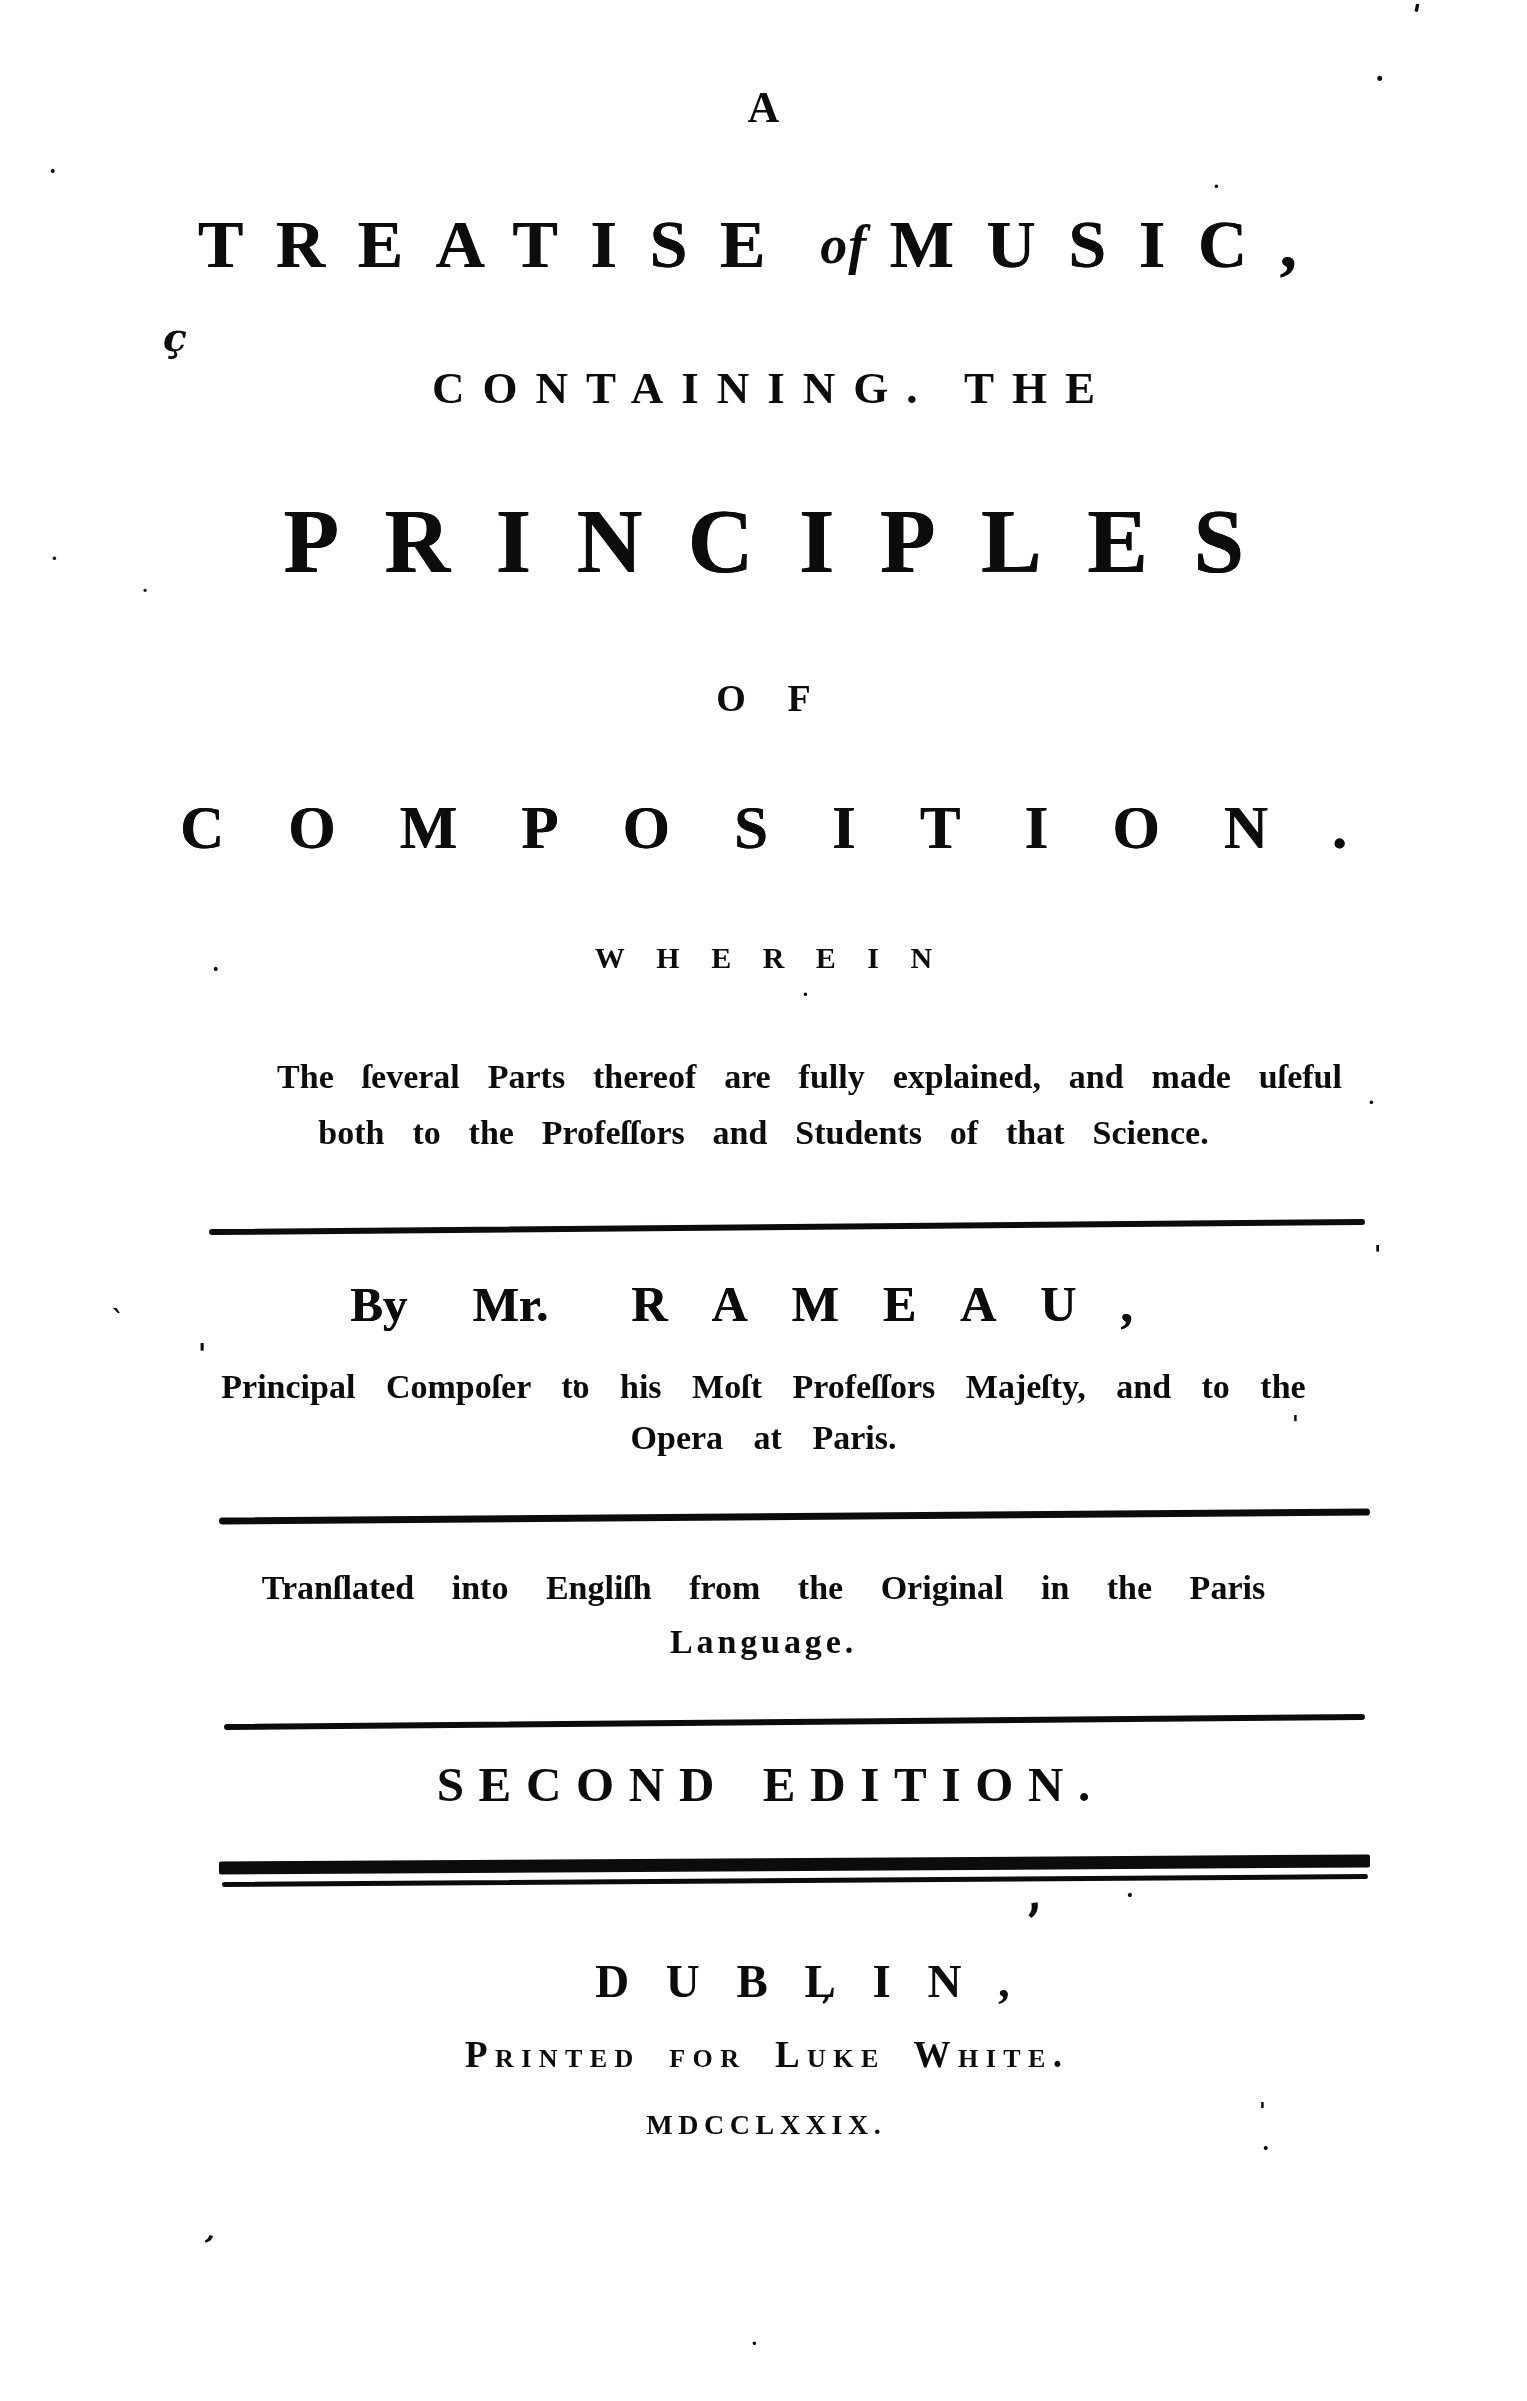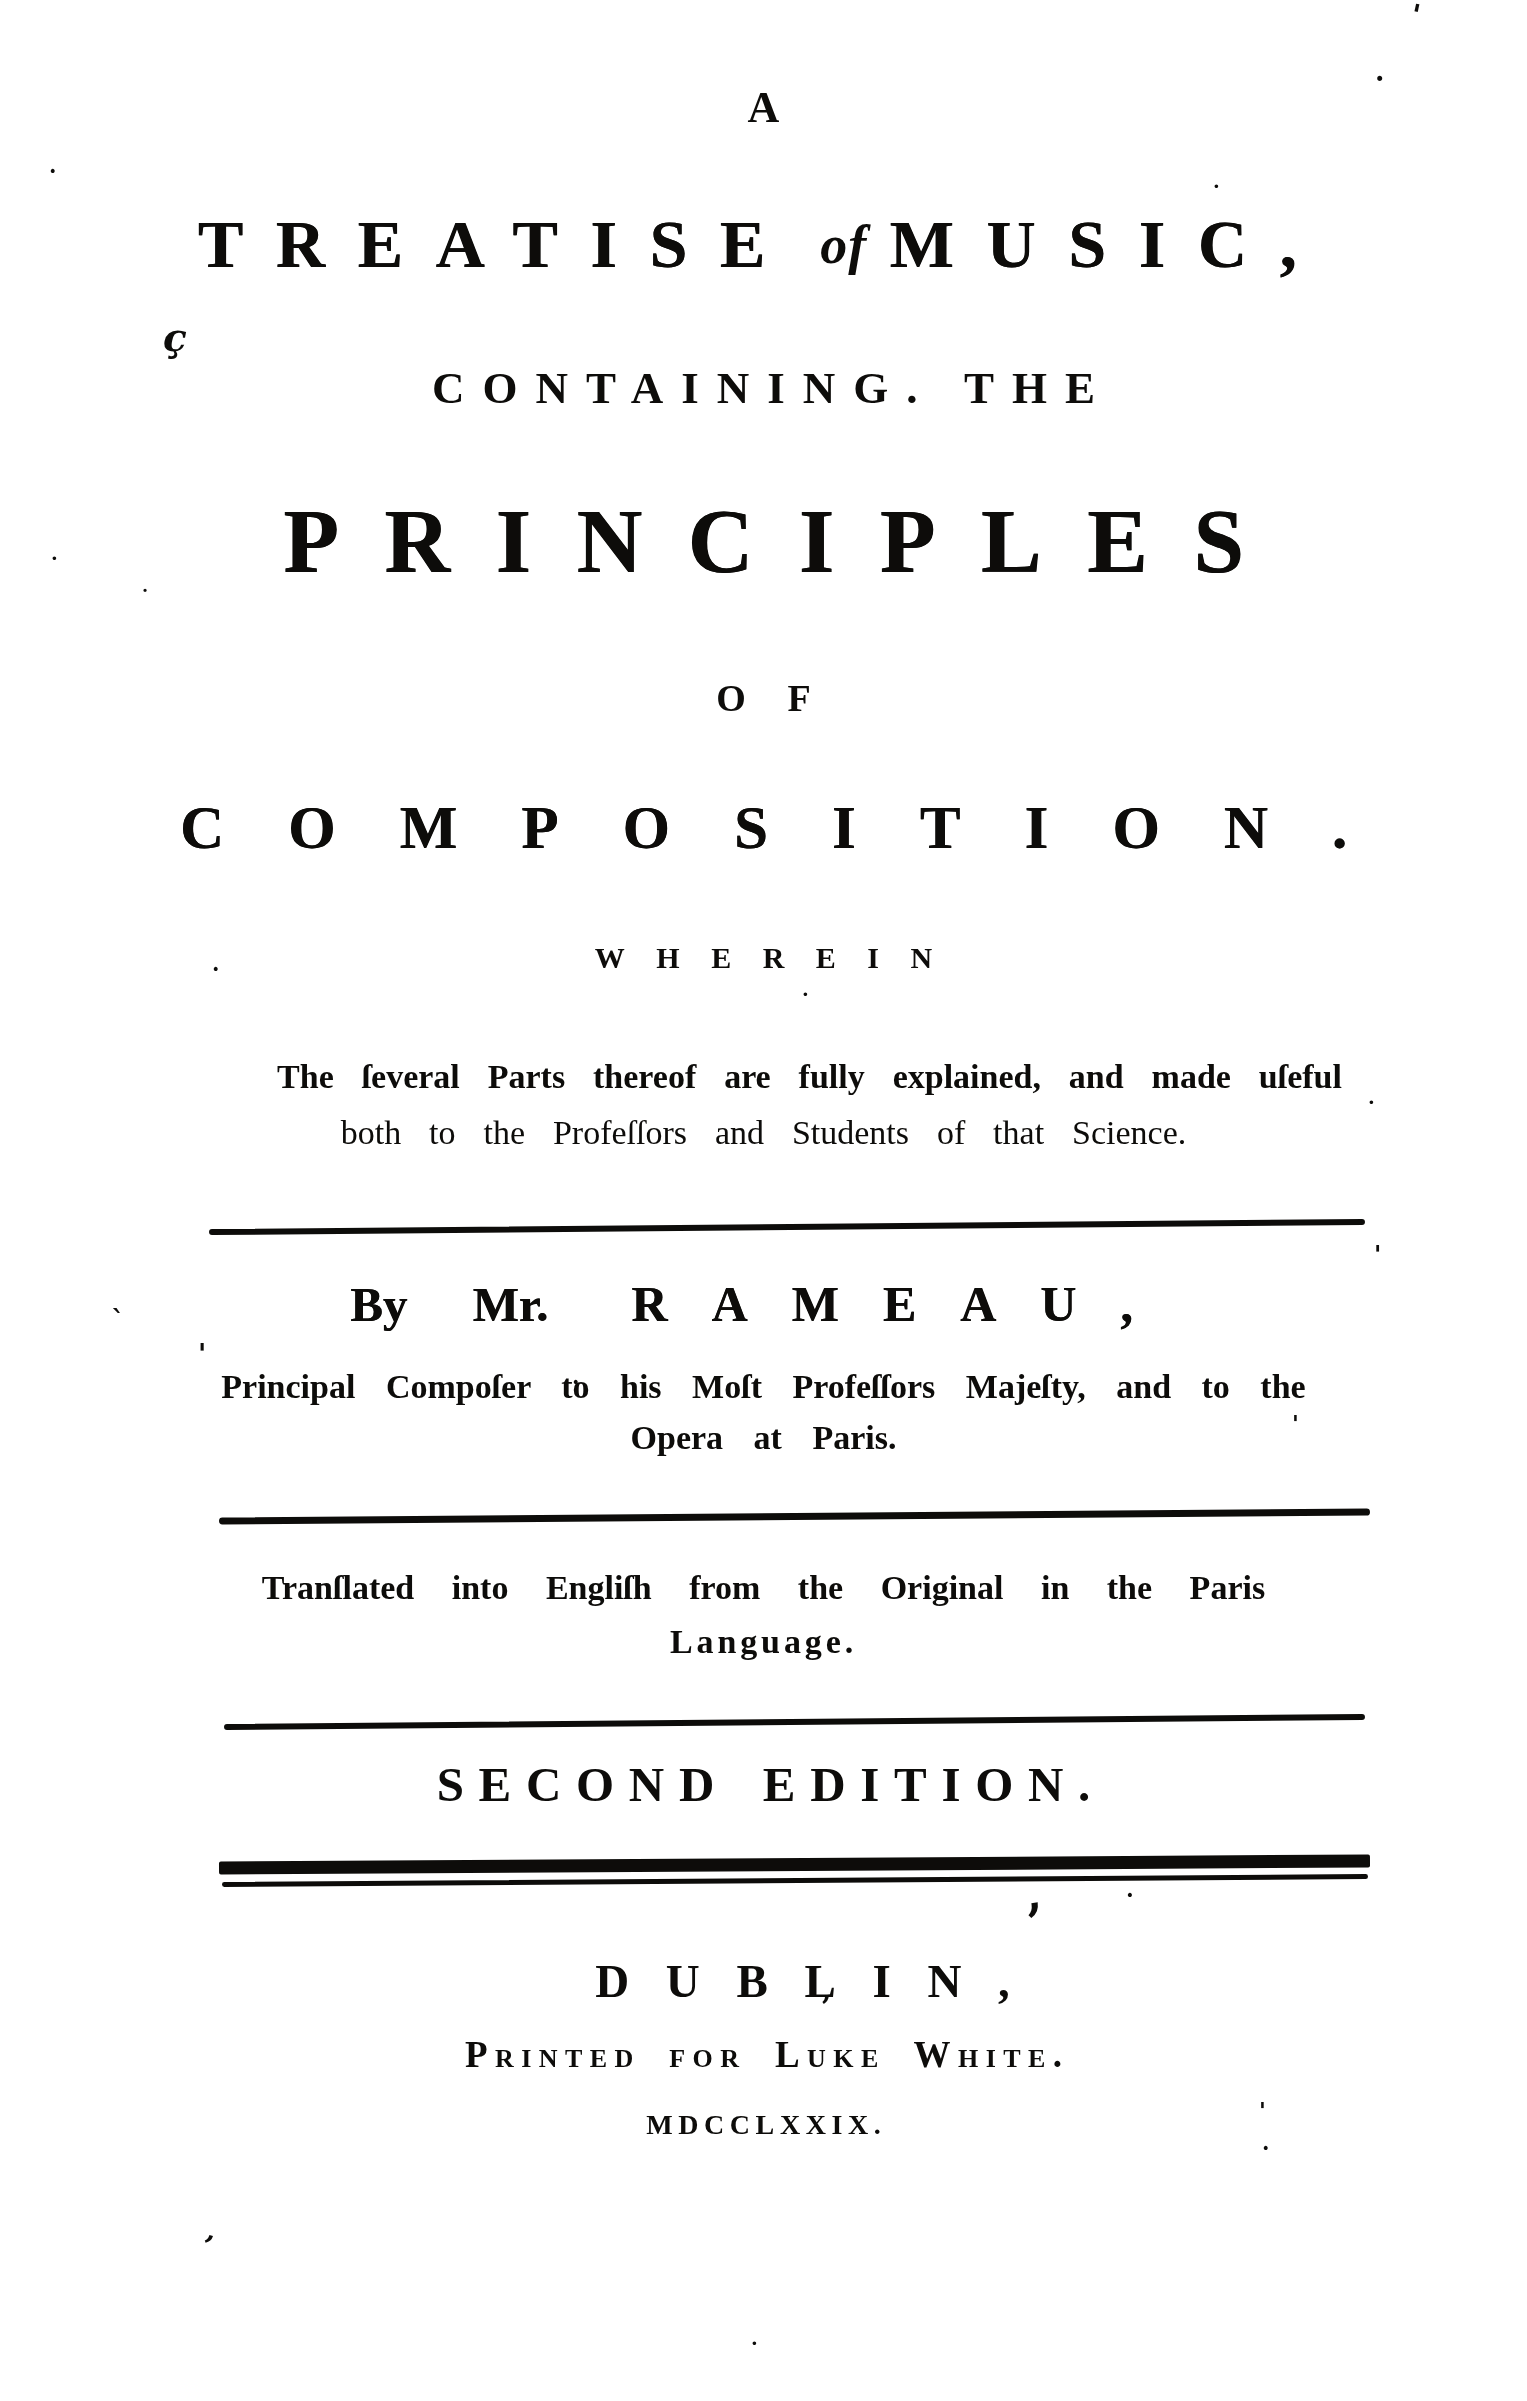--- a/index.html
+++ b/index.html
@@ -17,21 +17,21 @@
   .main-title .caps { font-weight:bold; letter-spacing:0.48em; text-shadow:0.4px 0 0 var(--ink); }
   .main-title .of   { font-size:54px; font-style:italic; font-weight:bold; margin:0 22.3px; letter-spacing:0.02em; vertical-align:3.9px; }
 
   .containing   { top:366px;  font-size:45px;  font-weight:bold; letter-spacing:0.4em; text-indent:0.4em; }
   .principles   { top:496px; font-size:91px; font-weight:bold; letter-spacing:0.5em; text-indent:0.5em; text-shadow:0.5px 0 0 var(--ink); }
   .of-line      { top:679px; font-size:38px;  font-weight:bold; letter-spacing:1.1em; text-indent:1.1em; }
   .composition  { top:797px; font-size:61px; font-weight:bold; letter-spacing:1.05em; text-indent:1.05em; text-shadow:0.4px 0 0 var(--ink); }
   .wherein      { top:943px; font-size:30px;  font-weight:bold; letter-spacing:1.05em; text-indent:1.05em; }
 
   .body1        { top:1060px; font-size:34px; font-weight:bold; word-spacing:19.4px;margin-left:46px; }
-  .body2        { top:1116px; font-size:34px; font-weight:normal; word-spacing:19.4px; }
+  .body2        { top:1116px; font-size:34px; font-weight:bold; word-spacing:19.4px; }
 
   .rule { position:absolute; background:var(--ink); }
   .rule1 { left:209px;  top:1224px; width:1156px; height:6.3px; transform:rotate(-0.5deg);  border-radius:3.4px; }
   .rule2 { left:219px;  top:1513px; width:1151px; height:6.8px; transform:rotate(-0.45deg); border-radius:3.4px; }
   .rule3 { left:224px;  top:1719px; width:1141px; height:6.3px; transform:rotate(-0.5deg);  border-radius:3.4px; }
   .drule-thick { left:219px; top:1858px; width:1151px; height:12.6px; transform:rotate(-0.35deg); border-radius:1.9px; }
   .drule-thin  { left:222px; top:1878px; width:1146px; height:5.3px; transform:rotate(-0.4deg);  border-radius:2.4px; }
 
   .byline { top:1279px; font-size:49px; }
   .byline .by     { font-weight:bold; word-spacing:53px; margin-right:83px; text-shadow:0.4px 0 0 var(--ink);margin-top:10px; }

